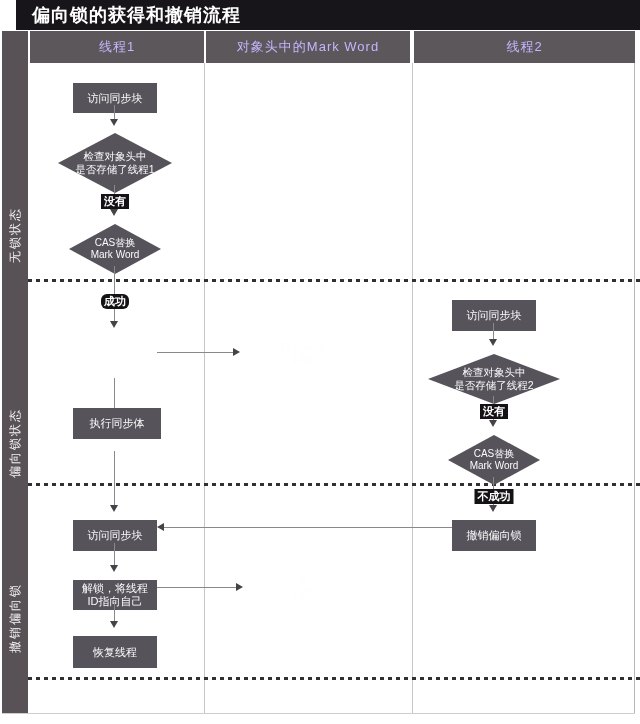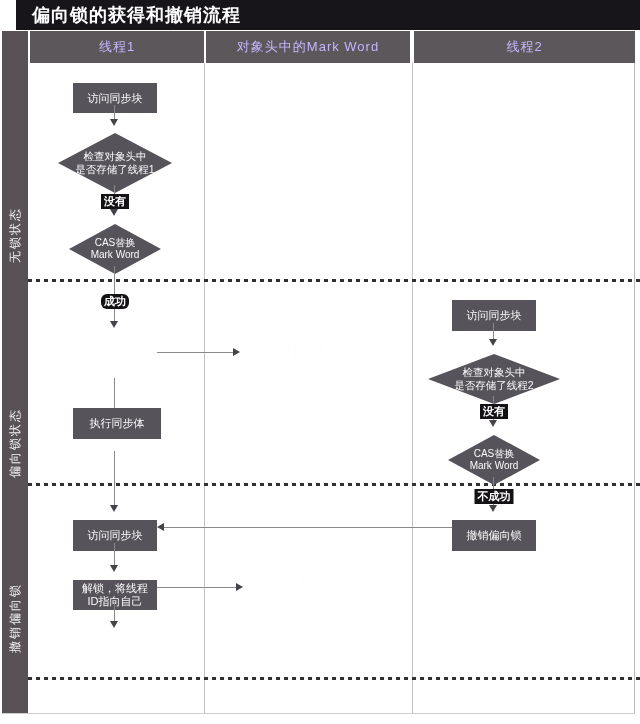--- a/index.html
+++ b/index.html
@@ -125,20 +125,23 @@
     <span>解锁，将线程</span>
     <span>ID指向自己</span>
   </div>
 
   <div class="lh" style="left:157px;top:587px;width:81px;"></div>
   <div class="arrR" style="left:236px;top:583px;"></div>
 
   <div class="lv" style="left:114px;top:602px;height:20px;"></div>
   <div class="arrD" style="left:110px;top:621px;"></div>
 
+  <div class="node" style="left:73px;top:628px;width:84px;height:32px;">
+    <span>恢复线程</span>
+  </div>
 
   <div class="para dark" style="left:240px;top:337px;width:125px;height:33px;">
     <span>T1|Epoch|</span>
     <span>1|01</span>
   </div>
 
   <div class="para light" style="left:243px;top:573px;width:122px;height:31px;">
     <span>空</span>
     <span>0|01</span>
   </div>

